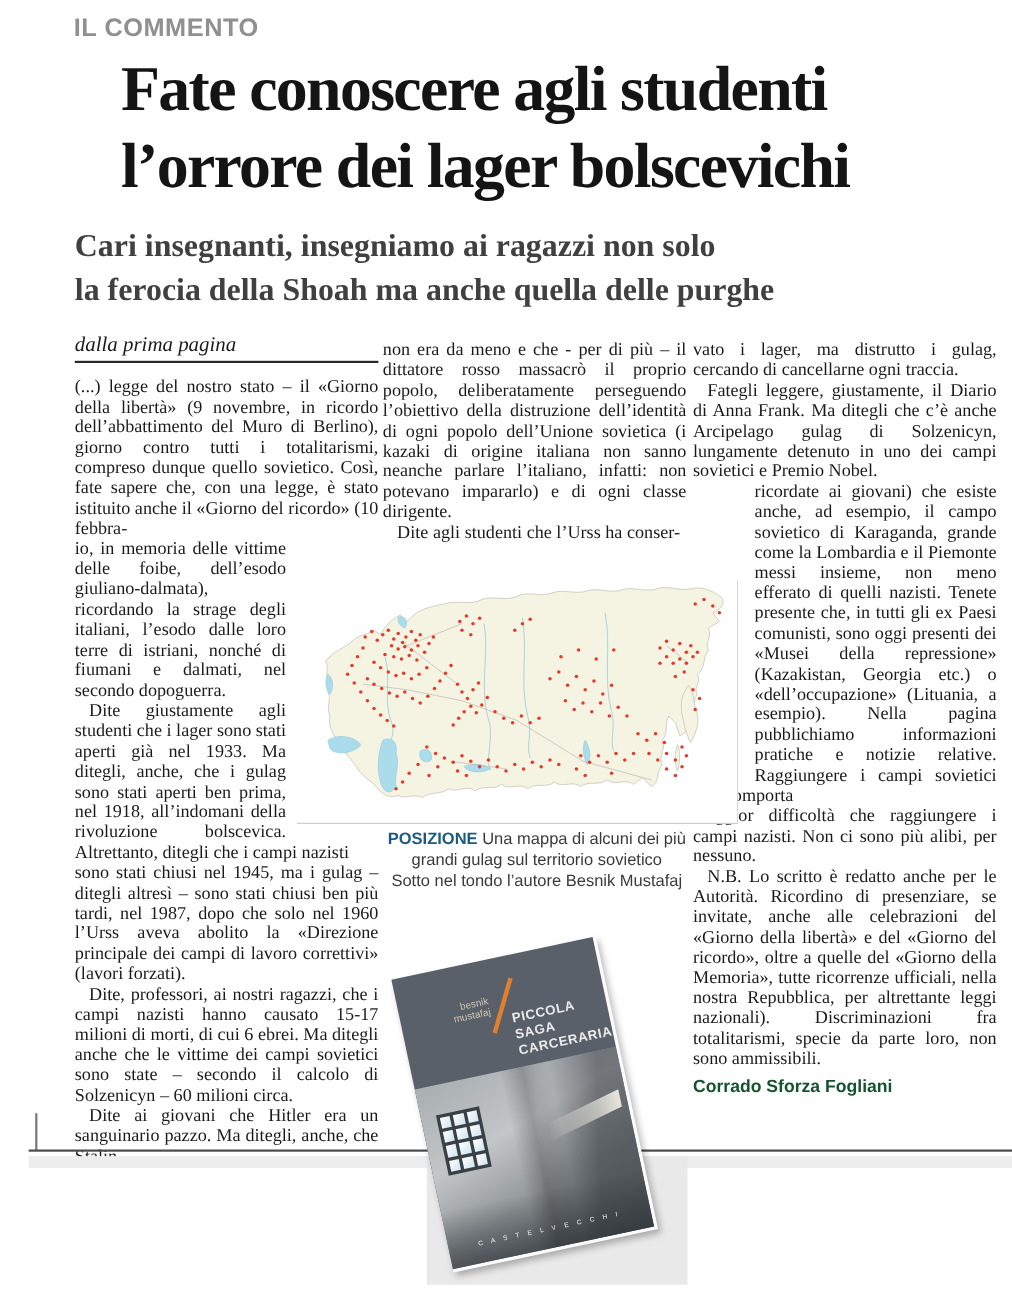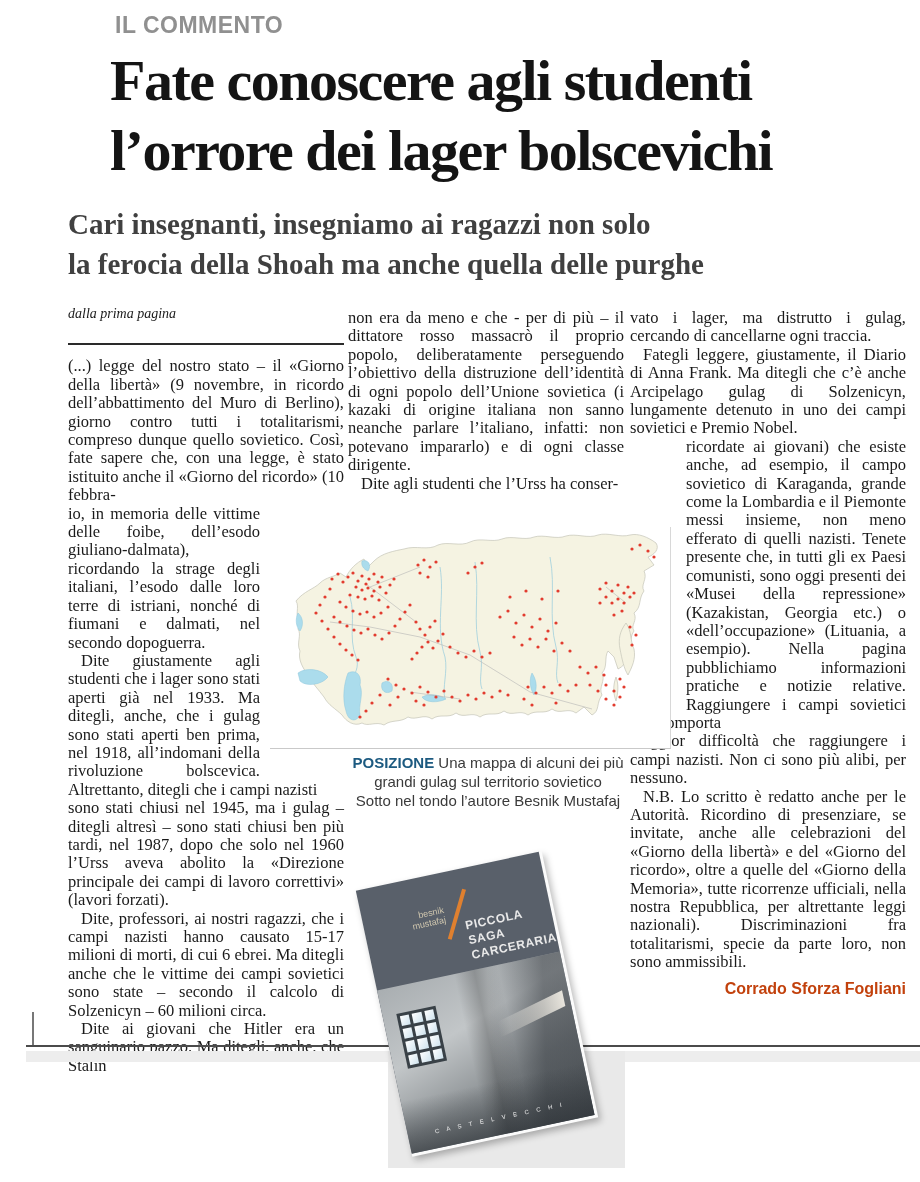--- a/index.html
+++ b/index.html
@@ -1,44 +1,44 @@
 <!DOCTYPE html>
 <html lang="it"><head>
 <meta charset="utf-8">
 <style>
   html,body{margin:0;padding:0;}
   body{width:920px;height:1182px;position:relative;background:#fff;overflow:hidden;
        font-family:"Liberation Serif",serif;color:#1a1a1a;}
   .abs{position:absolute;}
 
   .kicker{left:67px;top:12px;font-family:"Liberation Sans",sans-serif;font-weight:bold;
-          font-size:23px;letter-spacing:.5px;color:#909090;margin-left:48px;}
+          font-size:23px;letter-spacing:.5px;color:#909090;}
 
   .headline{left:66px;top:46px;width:810px;font-weight:bold;font-size:58px;line-height:70px;
             letter-spacing:-1.5px;color:#141414;margin-left:44px;}
 
   .deck{left:68px;top:204px;width:790px;font-weight:bold;font-size:29px;
         line-height:40px;color:#404040;}
 
   .col{position:absolute;top:305px;width:276px;font-size:16.5px;line-height:18.4px;
        text-align:justify;hyphens:auto;}
   .col p{margin:0;}
   .col p.ind{text-indent:13px;}
   #col1{left:68px;}
   #col2{left:348px;top:309px;}
   #col3{left:630px;top:309px;}
 
-  .continuation{font-style:italic;font-size:14px;padding-bottom:20px;border-bottom:2px solid #2a2a2a;
+  .continuation{font-style:italic;font-size:19px;padding-bottom:5px;border-bottom:2px solid #2a2a2a;
                 margin-bottom:12px;text-align:left;}
 
   .float-r{float:right;width:84px;height:270px;}
   .float-l{float:left;width:56px;height:272px;}
 
   .signature{margin-top:8px;font-family:"Liberation Sans",sans-serif;font-weight:bold;
-             font-size:16px;text-align:right;color:#c2410c;}
+             font-size:16px;color:#14532d;}
 
   
   .map-box{left:270px;top:527px;width:400px;height:221px;background:#ffffff;
            border-right:1px solid #d8d8d8;border-bottom:1px solid #c9c9c9;}
   .caption{left:348px;top:753px;width:280px;font-family:"Liberation Sans",sans-serif;
            font-size:15px;line-height:19px;color:#3a3a3a;text-align:center;}
   .caption .lbl{font-weight:bold;color:#1c5a80;}
 
   
   .corner-vrule{left:32px;top:1012px;width:2px;height:34px;background:#777;}

